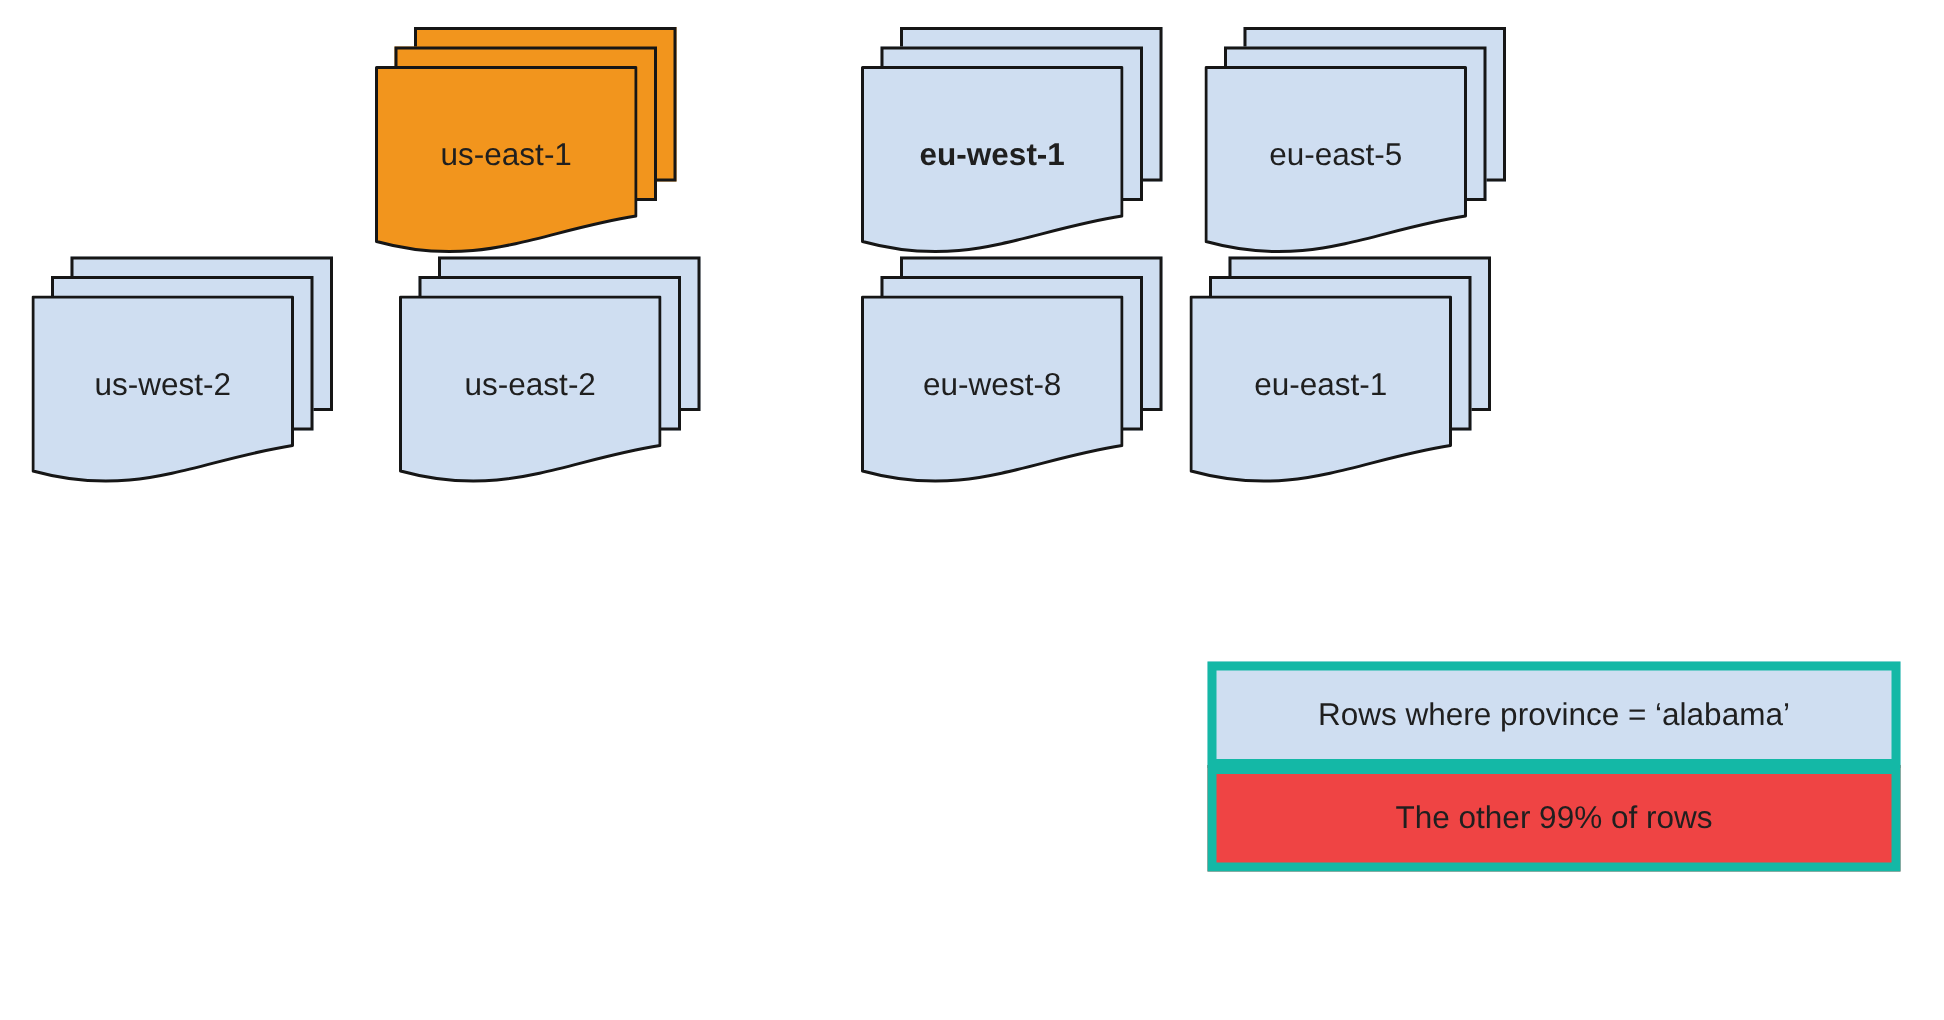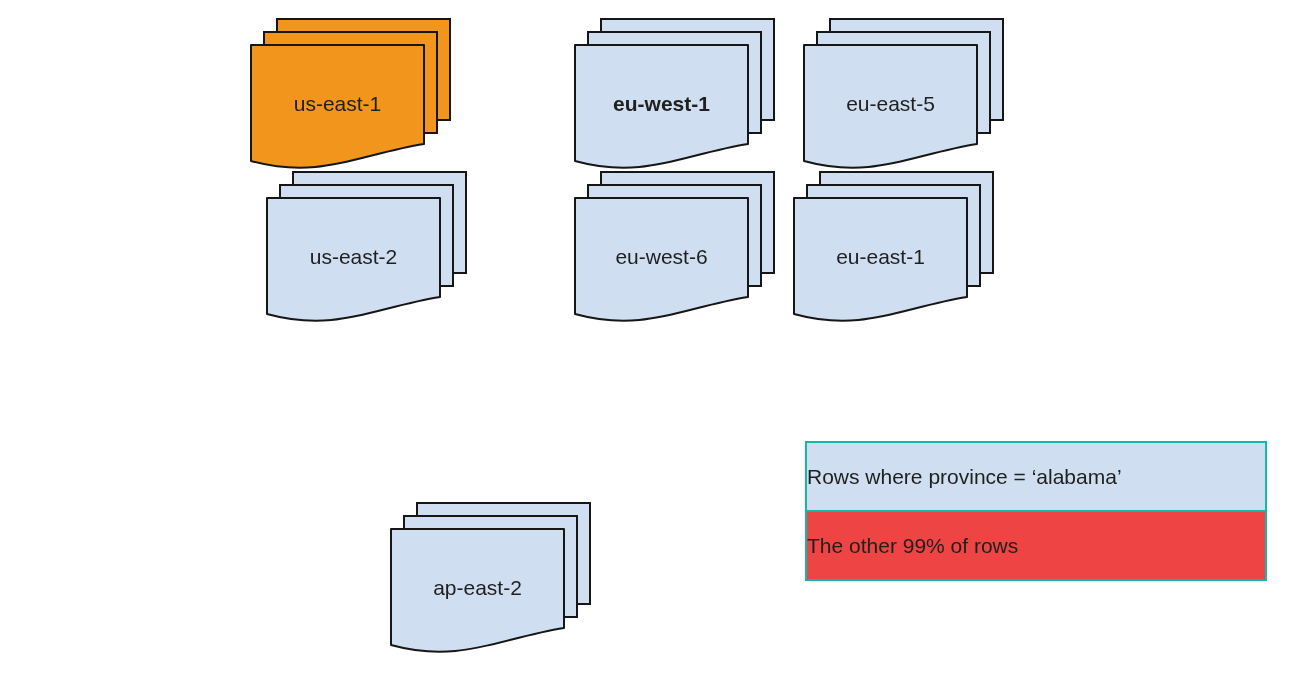--- a/index.html
+++ b/index.html
@@ -53,50 +53,58 @@
   #st-ap-east-1{left:402px;top:351px;}
   #st-ap-east-2{left:390px;top:502px;}
 
   
   .legend{
     position:absolute;left:805px;top:441px;width:462px;
   }
   .legend-row{
     box-sizing:border-box;
     width:462px;height:71px;
-    border:2px solid #14b8a6;
-    display:flex;align-items:center;justify-content:flex-start;
+    border:6px solid #14b8a6;
+    display:flex;align-items:center;justify-content:center;
     font-size:21px;color:#1f1f1f;
   }
   .legend-row + .legend-row{margin-top:-2px;}
   .legend-row.lr-blue{background:#CFDEF1;}
   .legend-row.lr-orange{background:#ef4444;}
 </style>
 </head>
 <body>
 
 <div class="canvas">
 
+  <div class="stack blue z-bottom" id="st-us-west-2">
+    <div class="sheet back"></div>
+    <div class="sheet mid"></div>
+    <svg class="front-svg" viewBox="0 0 175 125">
+      <path d="M1 1 H174 V100 C110 110 70 136 1 117 Z"></path>
+    </svg>
+    <div class="label">us-west-2</div>
+  </div>
 
   <div class="stack blue z-bottom" id="st-us-east-2">
     <div class="sheet back"></div>
     <div class="sheet mid"></div>
     <svg class="front-svg" viewBox="0 0 175 125">
       <path d="M1 1 H174 V100 C110 110 70 136 1 117 Z"></path>
     </svg>
     <div class="label">us-east-2</div>
   </div>
 
   <div class="stack blue z-bottom" id="st-eu-west-2">
     <div class="sheet back"></div>
     <div class="sheet mid"></div>
     <svg class="front-svg" viewBox="0 0 175 125">
       <path d="M1 1 H174 V100 C110 110 70 136 1 117 Z"></path>
     </svg>
-    <div class="label">eu-west-6</div>
+    <div class="label">eu-west-8</div>
   </div>
 
   <div class="stack blue z-bottom" id="st-eu-east-2">
     <div class="sheet back"></div>
     <div class="sheet mid"></div>
     <svg class="front-svg" viewBox="0 0 175 125">
       <path d="M1 1 H174 V100 C110 110 70 136 1 117 Z"></path>
     </svg>
     <div class="label">eu-east-1</div>
   </div>
@@ -122,28 +130,20 @@
 
   <div class="stack blue z-top" id="st-eu-east-1">
     <div class="sheet back"></div>
     <div class="sheet mid"></div>
     <svg class="front-svg" viewBox="0 0 175 125">
       <path d="M1 1 H174 V100 C110 110 70 136 1 117 Z"></path>
     </svg>
     <div class="label">eu-east-5</div>
   </div>
 
-  <div class="stack blue z-bottom" id="st-ap-east-2">
-    <div class="sheet back"></div>
-    <div class="sheet mid"></div>
-    <svg class="front-svg" viewBox="0 0 175 125">
-      <path d="M1 1 H174 V100 C110 110 70 136 1 117 Z"></path>
-    </svg>
-    <div class="label">ap-east-2</div>
-  </div>
 
 
   <div class="legend">
     <div class="legend-row lr-blue">
       <span>Rows where province = ‘alabama’</span>
     </div>
     <div class="legend-row lr-orange">
       <span>The other 99% of rows</span>
     </div>
   </div>

